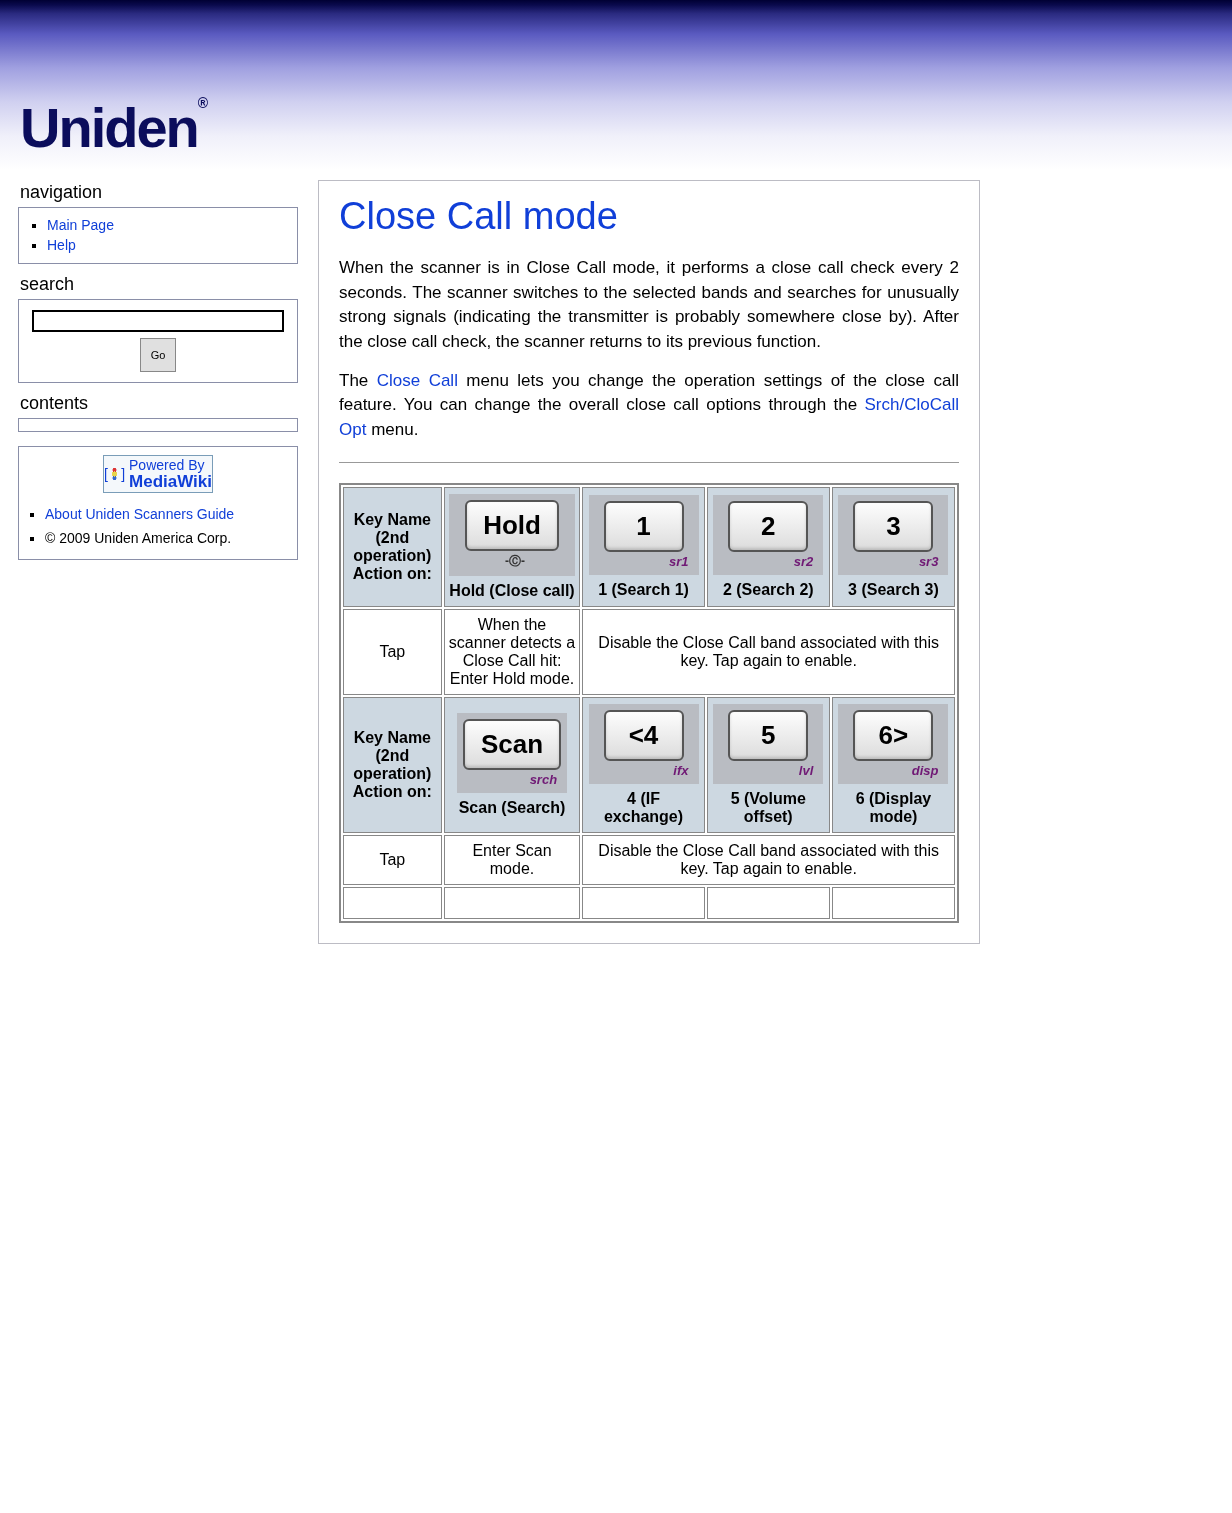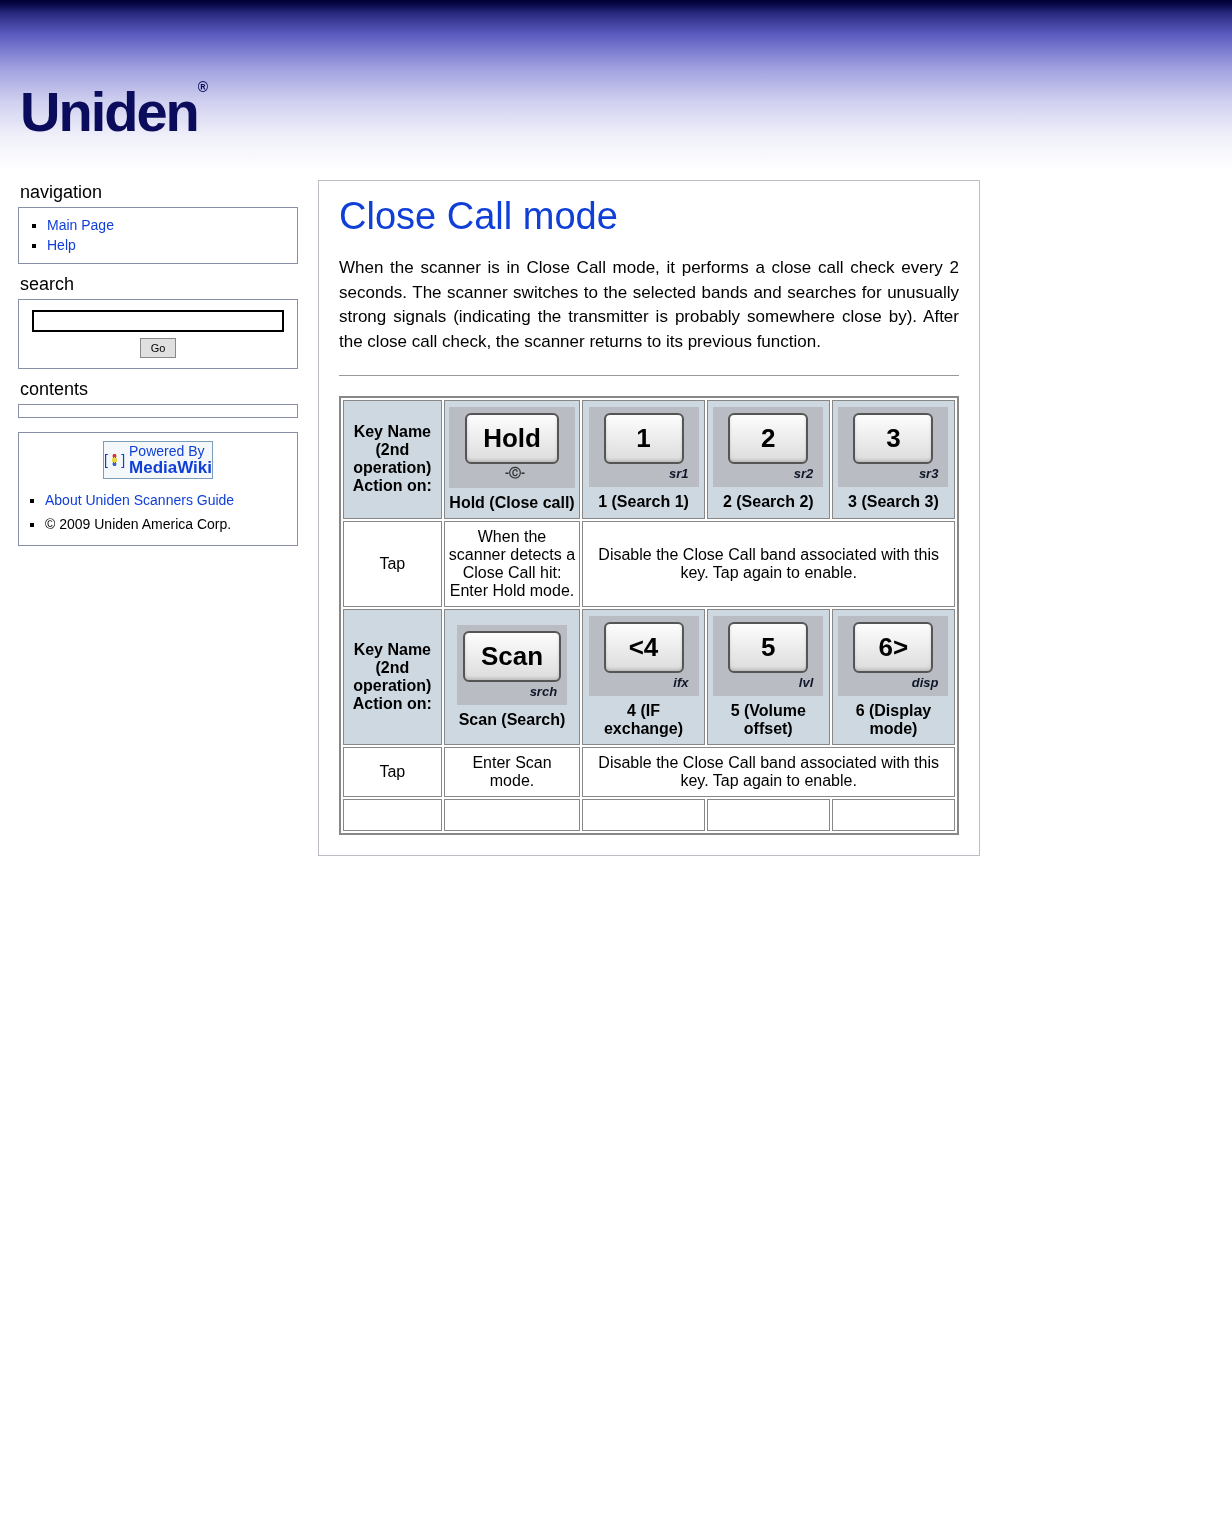--- a/index.html
+++ b/index.html
@@ -22,21 +22,21 @@
     position: absolute;
     left: 50%; top: 0;
     width: 1400px; height: 340px;
     transform: translateX(-50%);
     background: radial-gradient(ellipse 700px 170px at 50% 0%,
        rgba(0,0,30,0) 60%, rgba(0,0,30,0) 100%);
   }
   .logo {
     position: absolute;
     left: 20px;
-    bottom: 26px;
+    bottom: 10px;
     font-family: Arial, sans-serif;
     font-weight: 900;
     font-size: 56px;
     letter-spacing: -2px;
     color: #0b0d5c;
   }
   .logo sup { font-size: 14px; vertical-align: top; letter-spacing:0; }
   .page {
     display: flex;
     align-items: flex-start;
@@ -66,21 +66,21 @@
     border: 2px solid #000;
     height: 22px;
     padding: 2px 4px;
     font-size: 13px;
   }
   .go-btn {
     display: block;
     margin: 4px auto 6px auto;
     padding: 0 10px;
     font-size: 11px;
-    height: 20px;
+    height: 34px;
     background: #e0e0e0;
     border: 1px solid #888;
   }
   .contents-bar {
     border: 1px solid #8a8fa8;
     height: 14px;
     background: #fff;
   }
   .pbmw {
     display: flex;
@@ -165,21 +165,21 @@
     box-shadow: inset 0 -2px 3px rgba(0,0,0,0.15);
   }
   .keyarea {
     background: #b9bcc2;
     padding: 6px;
     display: inline-block;
     min-width: 110px;
   }
   .sublabel {
     font-size: 13px;
-    color: #0f172a;
+    color: #701a75;
     display: block;
     text-align: right;
     margin-top: 2px;
     padding-right: 4px;
     font-style: italic;
   }
   .cc-icon {
     display:inline-block;
     font-size: 12px;
     margin-left: 6px;
@@ -237,20 +237,23 @@
 
   </aside>
 
   <main class="content">
     <div class="inner">
       <h1 class="page-title">Close Call mode</h1>
 
       <p>When the scanner is in Close Call mode, it performs a close call check every 2 seconds. The scanner switches to the selected bands and searches for unusually strong signals (indicating the transmitter is probably somewhere close by). After the close call check, the scanner returns to its previous function.</p>
 
 
+      <p>
+        <span>The </span><a href="#">Close Call</a><span> menu lets you change the operation settings of the close call feature. You can change the overall close call options through the </span><a href="#">Srch/CloCall Opt</a><span> menu.</span>
+      </p>
 
       <hr>
 
 
 
       <table class="keys">
         <tbody>
             <tr>
           <th>Key Name (2nd operation) Action on:</th>
           <th>

